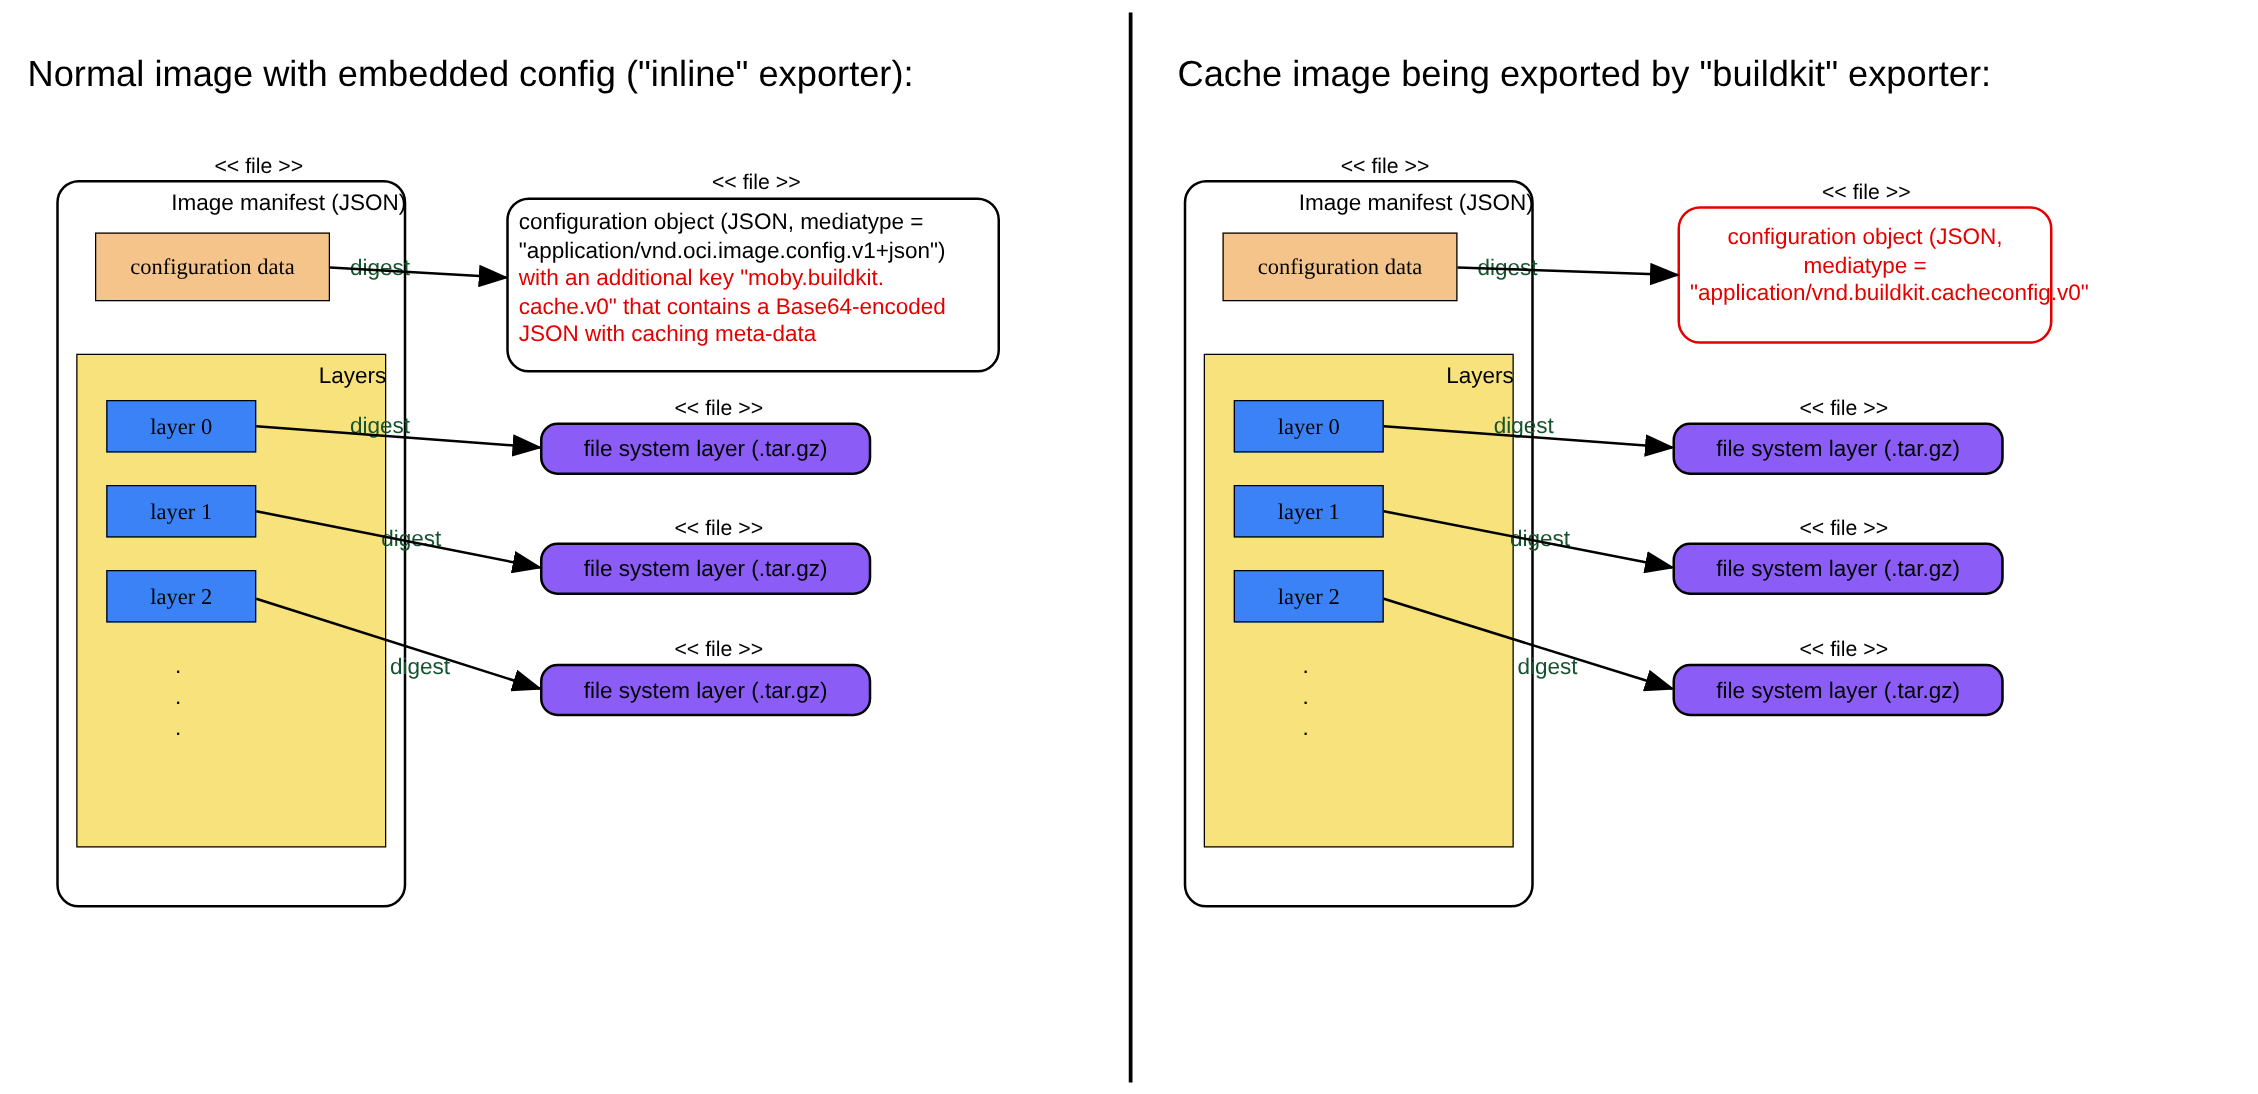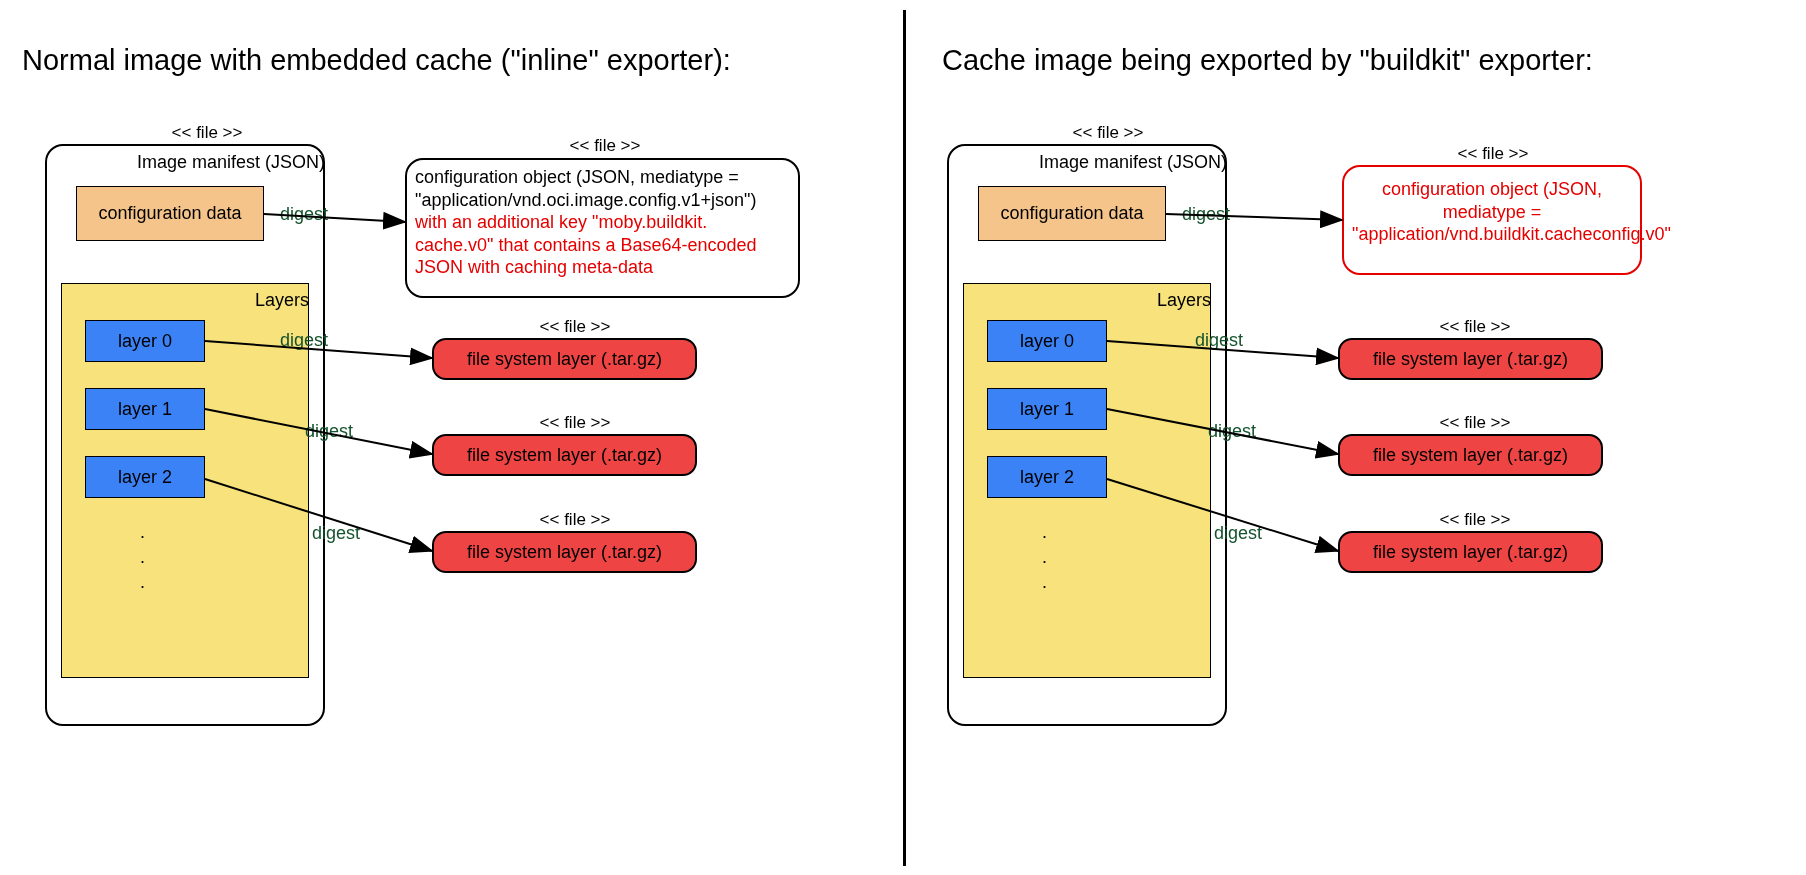--- a/index.html
+++ b/index.html
@@ -41,20 +41,21 @@
   text-align: right;
 }
 .chip {
   position: absolute;
   border: 1px solid #000;
   font-size: 18px;
   display: flex;
   align-items: center;
   justify-content: center;
   text-align: right;
+  font-family: Liberation Serif, serif;
 }
 .chip.orange { background: #f4c48a; }
 .chip.pink { background: #3b82f6; }
 .layers-panel {
   position: absolute;
   background: #f7e27b;
   border: 1px solid #000;
 }
 .digest-label {
   position: absolute;
@@ -66,39 +67,39 @@
   font-size: 18px;
   line-height: 1.25;
   padding: 8px 10px;
 }
 .config-text .blk { color: #000; }
 .config-text .red { color: #e50000; }
 .file-box {
   position: absolute;
   border: 2px solid #000;
   border-radius: 14px;
-  background: #ef4444;
+  background: #8b5cf6;
   font-size: 18px;
   display: flex;
   align-items: center;
   justify-content: center;
 }
 .dots {
   position: absolute;
   font-size: 18px;
   color: #000;
   line-height: 1.4;
   text-align: center;
 }
 svg { position: absolute; top: 0; left: 0; pointer-events: none; }
 </style>
 </head>
 <body>
 
-<div class="title" style="left:22px; top:44px; width:800px;">Normal image with embedded cache ("inline" exporter):</div>
+<div class="title" style="left:22px; top:44px; width:800px;">Normal image with embedded config ("inline" exporter):</div>
 <div class="title" style="left:942px; top:44px; width:800px;">Cache image being exported by "buildkit" exporter:</div>
 
 <div class="divider" style="left:903px; top:10px; height:856px;"></div>
 
 <div class="stereotype" style="left:122px; top:123px; width:170px;">&lt;&lt; file &gt;&gt;</div>
 <div class="rbox" style="left:45px; top:144px; width:280px; height:582px;"></div>
 <div class="box-label" style="position:absolute; left:45px; top:152px; width:280px;">Image manifest (JSON)</div>
 
 <div class="chip orange" style="left:76px; top:186px; width:188px; height:55px;">configuration data</div>
 

